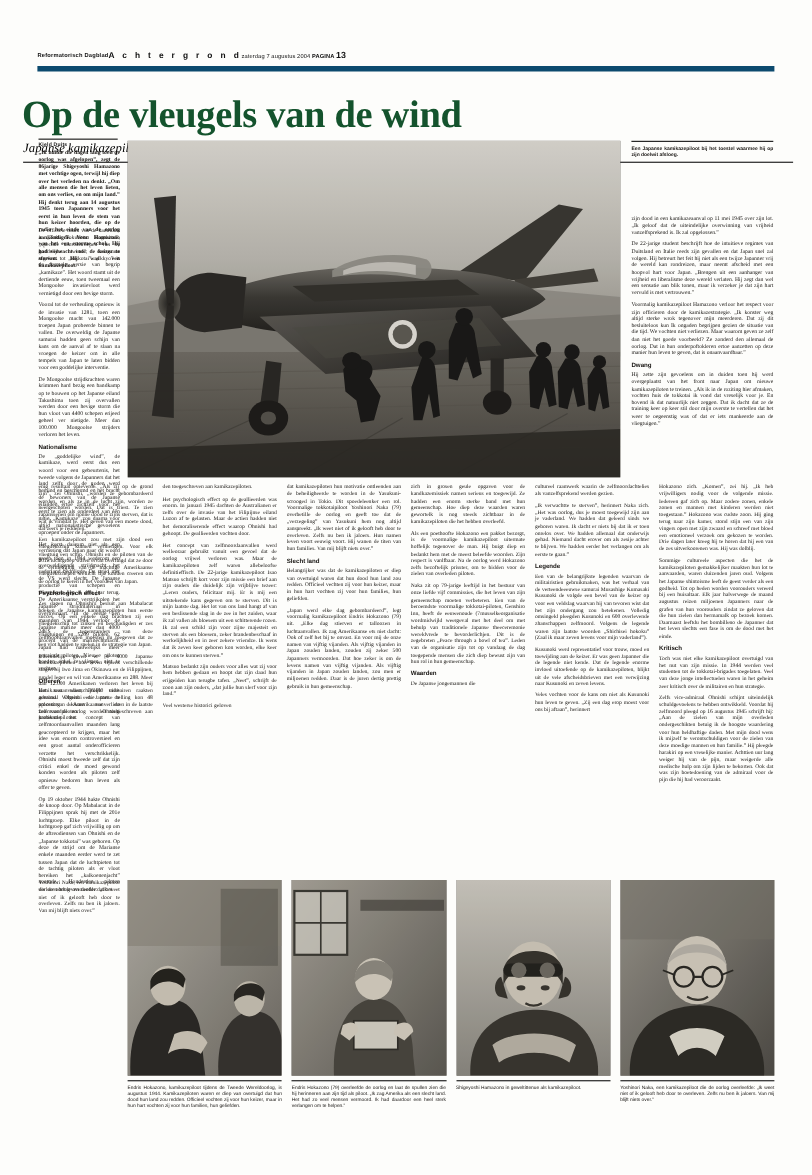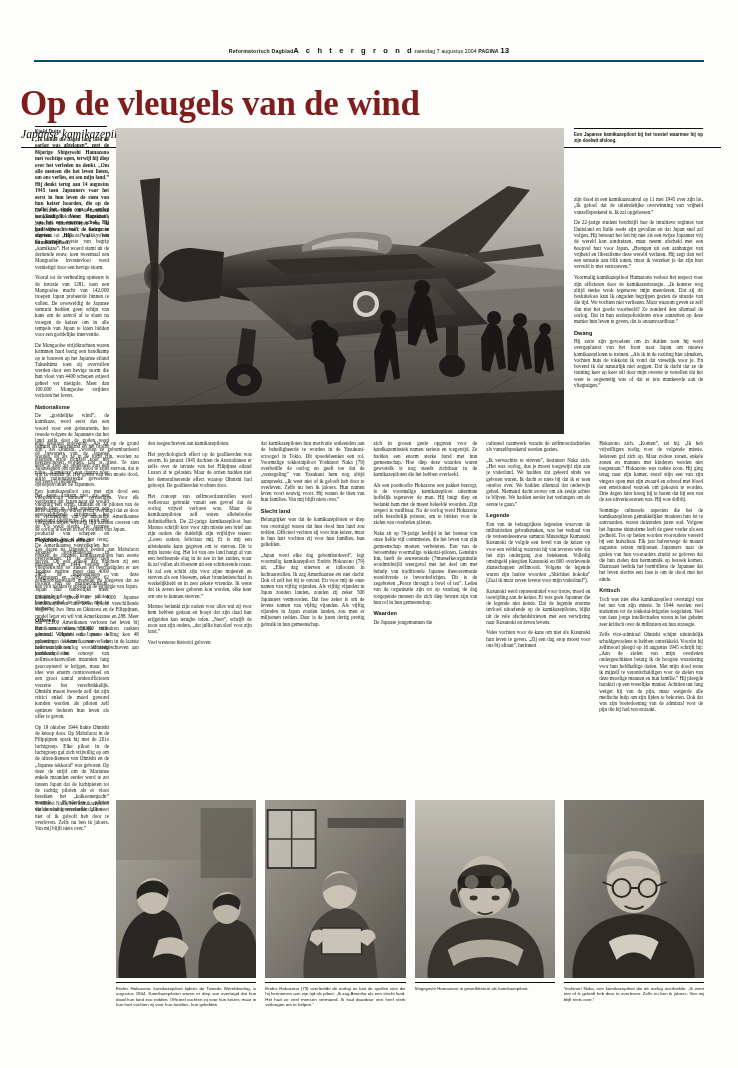--- a/index.html
+++ b/index.html
@@ -15,22 +15,22 @@
   .page {
     position: absolute;
     left: 0; top: 0;
     width: 738px; height: 1068px;
     background: #fdfdfb;
   }
   
   .masthead {
     position: absolute;
     left: 34px; top: 46px; width: 670px;
-    display: flex; align-items: center; justify-content: center;
-    border-bottom: 2px solid #0c4a6e;
+    display: flex; align-items: center; justify-content: flex-start;
+    border-bottom: 5px solid #0c4a6e;
     padding-bottom: 5px;
   }
   .mast-left {
     font-family: "Liberation Sans", sans-serif;
     font-size: 5.2px; font-weight: bold; letter-spacing: .2px;
     color: #111;
   }
   .mast-center {
     font-family: "Liberation Sans", sans-serif;
     font-size: 7.6px; font-weight: bold; letter-spacing: 2.6px;
@@ -44,21 +44,21 @@
   .mast-right .pgnum { font-size: 8px; font-weight: bold; }
 
   
   .headline {
     position: absolute; left: 20px; top: 62px; width: 700px;
     font-family: "Liberation Serif", serif;
     font-weight: bold;
     font-size: 35px;
     line-height: 38px;
     letter-spacing: -0.3px;
-    color: #7f1d1d;
+    color: #14532d;
   }
   .subhead {
     position: absolute; left: 21px; top: 104px; width: 700px;
     font-family: "Liberation Serif", serif;
     font-style: italic;
     font-size: 11.6px;
     color: #000;
     border-bottom: 1px solid #111;
     padding-bottom: 6px;
     margin-top: 24px;

